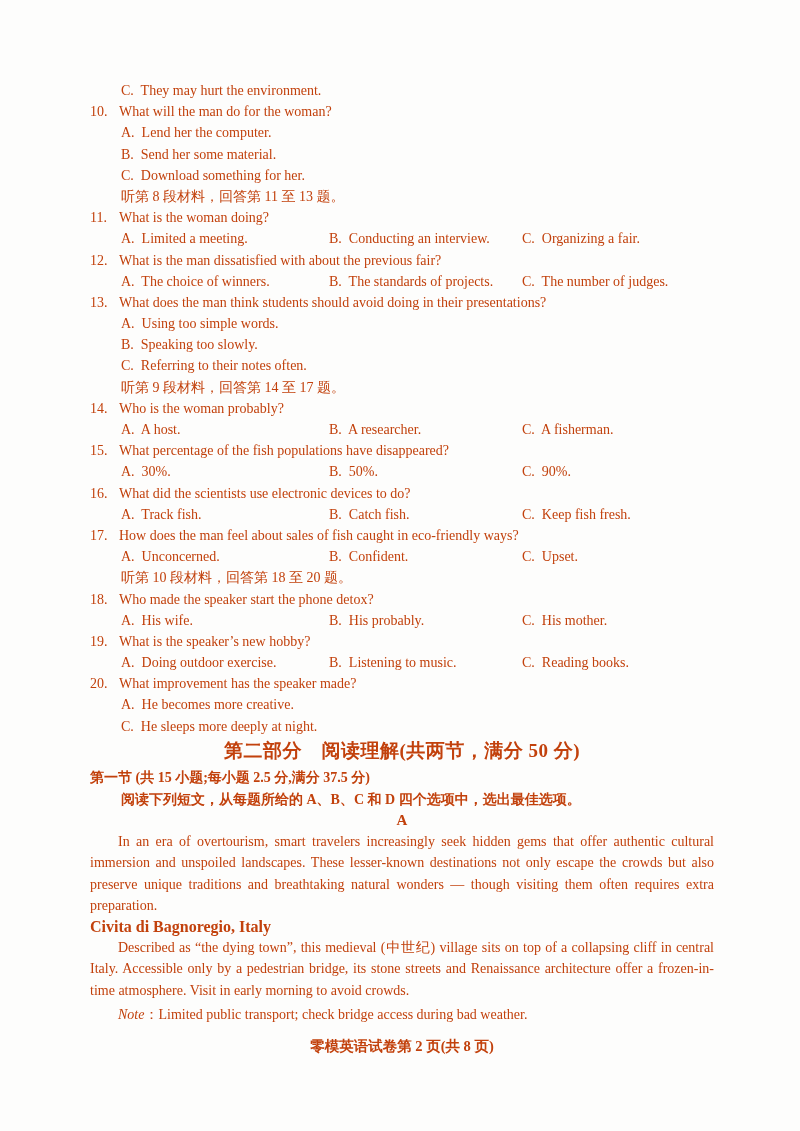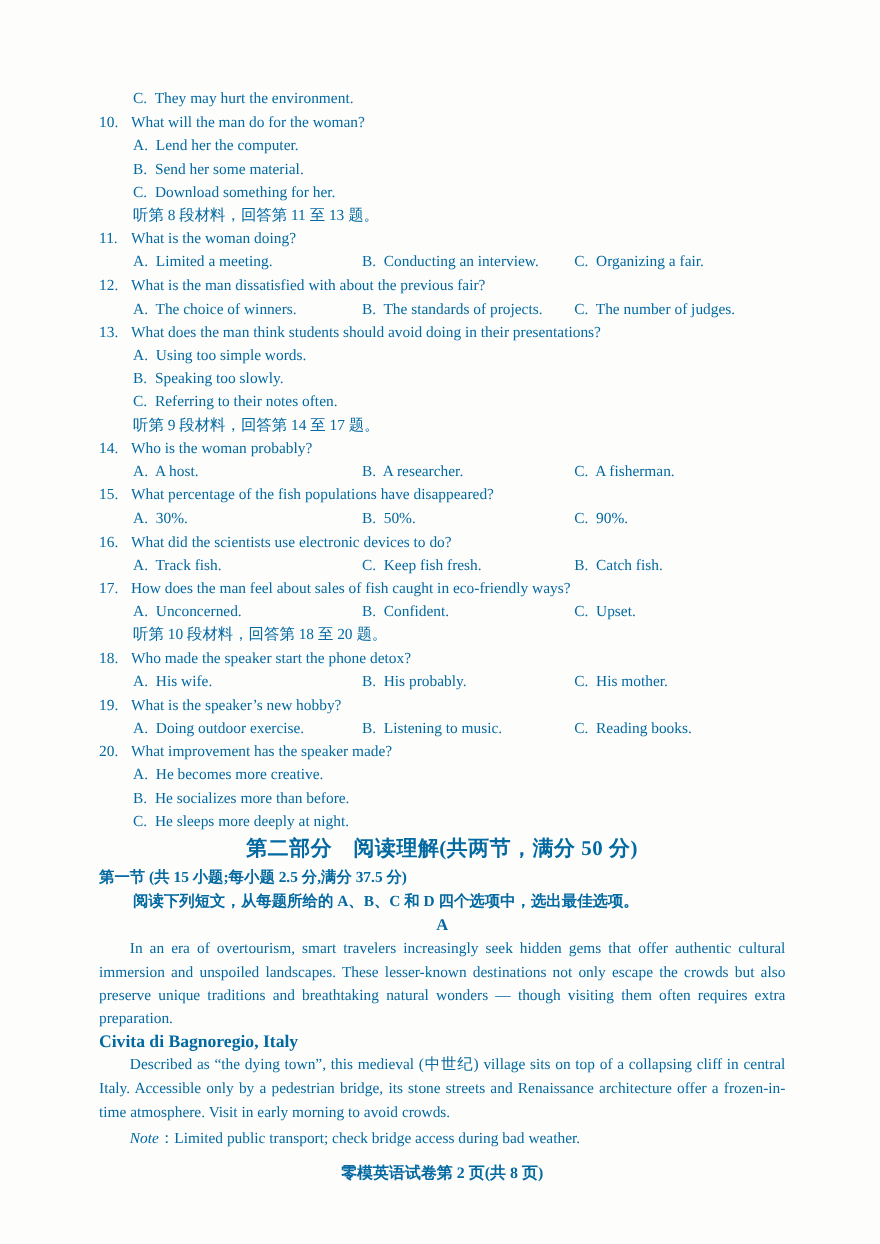--- a/index.html
+++ b/index.html
@@ -1,21 +1,21 @@
 <!DOCTYPE html>
 <html><head>
 <meta charset="utf-8">
 <style>
   html,body { margin:0; padding:0; background:#ffffff; }
   .page {
     position: relative;
     width: 800px;
     height: 1131px;
     background: #fdfdfc;
-    color: #0369a1;
+    color: #c2410c;
     font-family: "Liberation Serif", "DejaVu Serif", serif;
     font-size: 14px;
     line-height: 21.2px;
     overflow: hidden;
   }
   .content { padding: 80px 86px 0 90px; }
 
   .line { height: 21.2px; line-height: 21.2px; white-space: pre; }
   .qnum { display: inline-block; width: 29px; }
   .opt  { padding-left: 31px; }
@@ -76,36 +76,35 @@
 
     <div class="line cue">听第 9 段材料，回答第 14 至 17 题。</div>
 
     <div class="line"><span class="qnum">14.</span><span>Who is the woman probably?</span></div>
     <div class="line optrow"><span>A.  A host.</span><span>B.  A researcher.</span><span>C.  A fisherman.</span></div>
 
     <div class="line"><span class="qnum">15.</span><span>What percentage of the fish populations have disappeared?</span></div>
     <div class="line optrow"><span>A.  30%.</span><span>B.  50%.</span><span>C.  90%.</span></div>
 
     <div class="line"><span class="qnum">16.</span><span>What did the scientists use electronic devices to do?</span></div>
-    <div class="line optrow"><span>A.  Track fish.</span><span>C.  Keep fish fresh.</span><span>B.  Catch fish.</span></div>
+    <div class="line optrow"><span>A.  Track fish.</span><span>B.  Catch fish.</span><span>C.  Keep fish fresh.</span></div>
 
     <div class="line"><span class="qnum">17.</span><span>How does the man feel about sales of fish caught in eco-friendly ways?</span></div>
     <div class="line optrow"><span>A.  Unconcerned.</span><span>B.  Confident.</span><span>C.  Upset.</span></div>
 
     <div class="line cue">听第 10 段材料，回答第 18 至 20 题。</div>
 
     <div class="line"><span class="qnum">18.</span><span>Who made the speaker start the phone detox?</span></div>
     <div class="line optrow"><span>A.  His wife.</span><span>B.  His probably.</span><span>C.  His mother.</span></div>
 
     <div class="line"><span class="qnum">19.</span><span>What is the speaker’s new hobby?</span></div>
     <div class="line optrow"><span>A.  Doing outdoor exercise.</span><span>B.  Listening to music.</span><span>C.  Reading books.</span></div>
 
     <div class="line"><span class="qnum">20.</span><span>What improvement has the speaker made?</span></div>
     <div class="line opt">A.  He becomes more creative.</div>
-    <div class="line opt">B.  He socializes more than before.</div>
     <div class="line opt">C.  He sleeps more deeply at night.</div>
 
     <h2 class="part2-heading">第二部分　阅读理解(共两节，满分 50 分)</h2>
     <div class="section1">第一节 (共 15 小题;每小题 2.5 分,满分 37.5 分)</div>
     <div class="instruction">阅读下列短文，从每题所给的 A、B、C 和 D 四个选项中，选出最佳选项。</div>
     <div class="passage-label">A</div>
 
     <p class="para">In an era of overtourism, smart travelers increasingly seek hidden gems that offer authentic cultural immersion and unspoiled landscapes. These lesser-known destinations not only escape the crowds but also preserve unique traditions and breathtaking natural wonders — though visiting them often requires extra preparation.</p>
     <div class="subheading">Civita di Bagnoregio, Italy</div>
     <p class="para">Described as “the dying town”, this medieval (中世纪) village sits on top of a collapsing cliff in central Italy. Accessible only by a pedestrian bridge, its stone streets and Renaissance architecture offer a frozen-in-time atmosphere. Visit in early morning to avoid crowds.</p>

